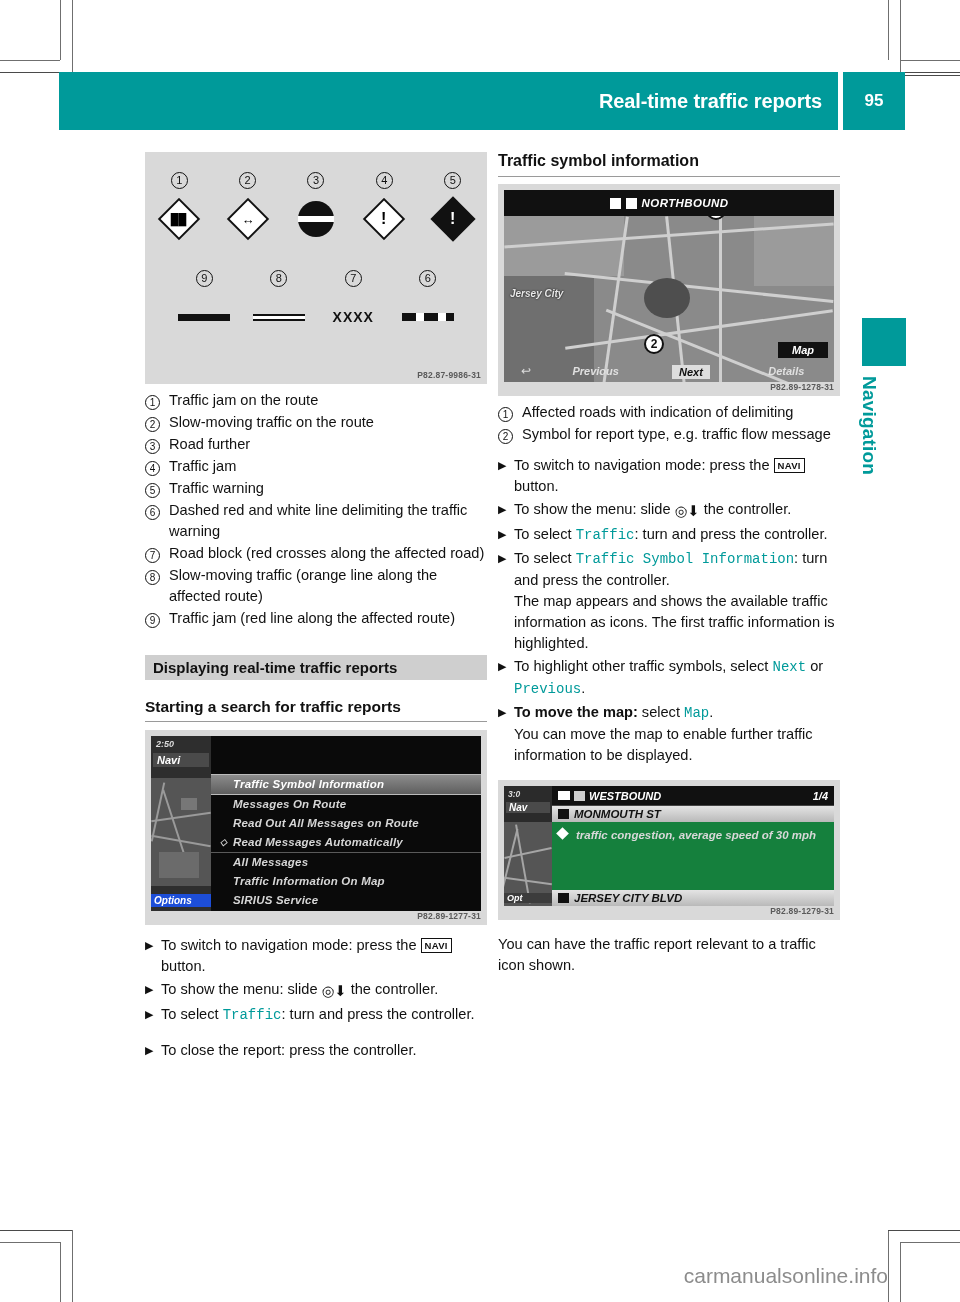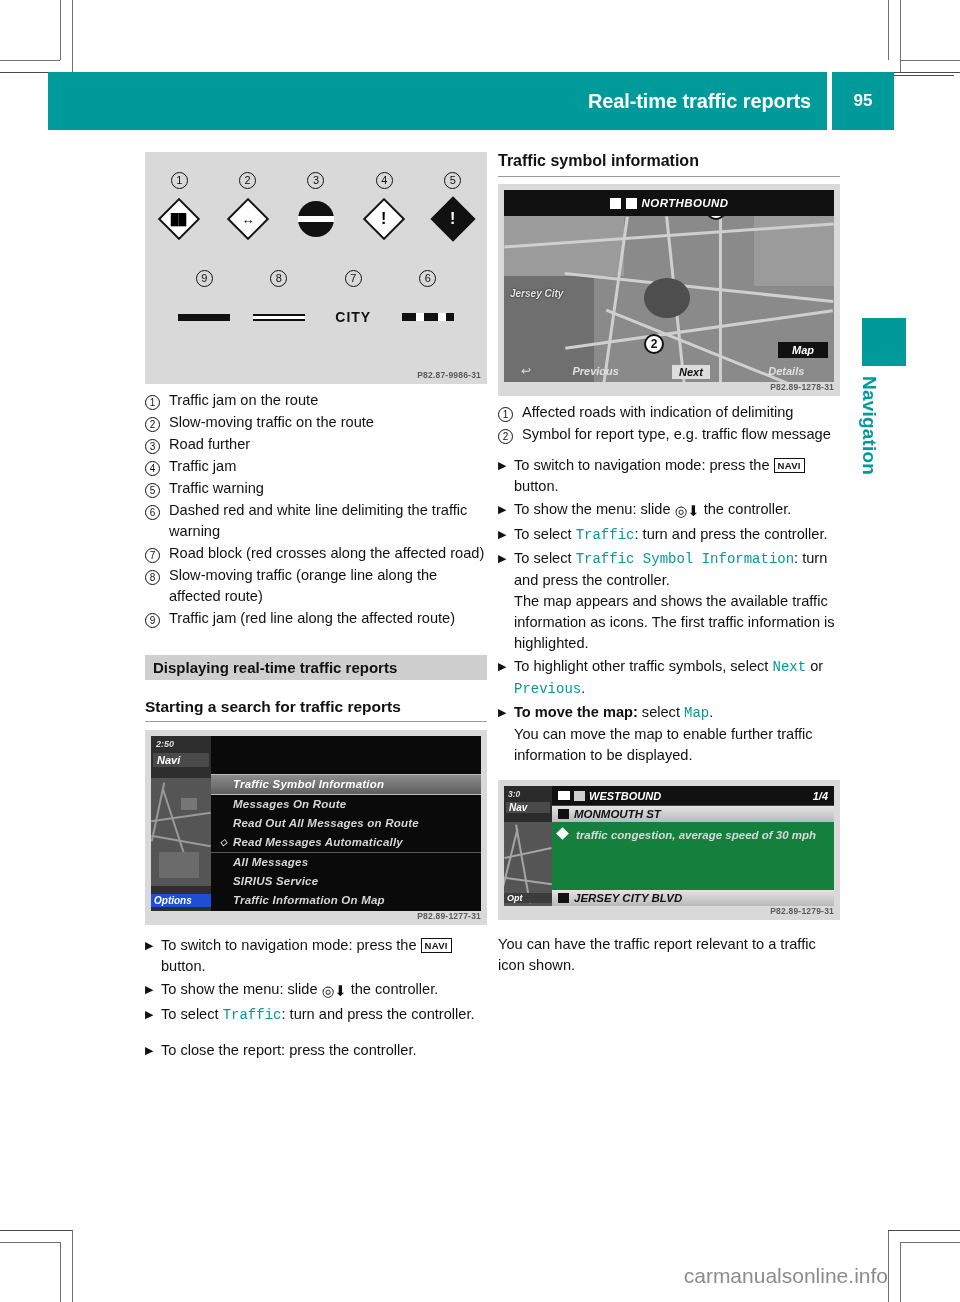--- a/index.html
+++ b/index.html
@@ -27,21 +27,21 @@
   .crop-bl-v2{ left: 60px;  top: 1242px; width: 1px; height: 60px; }
   .crop-bl-h { left: 0;     top: 1242px; width: 60px; height: 1px; }
   .crop-bl-h2{ left: 0;     top: 1230px; width: 72px; height: 1px; background:#4a4a4a;}
 
   .crop-br-v { left: 888px; top: 1230px; width: 1px; height: 72px; }
   .crop-br-v2{ left: 900px; top: 1242px; width: 1px; height: 60px; }
   .crop-br-h { left: 900px; top: 1242px; width: 60px; height: 1px; }
   .crop-br-h2{ left: 888px; top: 1230px; width: 72px; height: 1px; background:#4a4a4a;}
 
   
-  .header { position: absolute; left: 48px; top: 72px; height: 58px; width: 840px; }
+  .header { position: absolute; left: 59px; top: 72px; height: 58px; width: 840px; }
   .header-bar {
     position: absolute; left: 0; top: 0; height: 58px; width: 779px;
     background: #009a9a; display: flex; align-items: center; justify-content: flex-end;
   }
   .header-title {
     color: #fff; font-size: 20px; font-weight: bold; letter-spacing: -0.1px;
     padding-right: 16px;
   }
   .header-pagebox {
     position: absolute; left: 784px; top: 0; height: 58px; width: 62px;
@@ -319,21 +319,21 @@
         </div>
         <div class="symcell">
           <div class="numcirc">8</div>
           <div class="glyph">
               <div class="linebar-open"></div>
             </div>
         </div>
         <div class="symcell">
           <div class="numcirc">7</div>
           <div class="glyph">
-            <div class="xxxx">CITY</div>
+            <div class="xxxx">XXXX</div>
           </div>
         </div>
         <div class="symcell">
           <div class="numcirc">6</div>
           <div class="glyph">
             <div class="dashbar">
               <i style="width:14px;background:#111;"></i>
                 <i style="width:8px;background:#fff;"></i>
               <i style="width:14px;background:#111;"></i>
                 <i style="width:8px;background:#fff;"></i>
@@ -406,22 +406,22 @@
         <div class="ns-right">
           <div class="ns-spacer"></div>
           <div class="ns-item sel">Traffic Symbol Information</div>
           <div class="ns-item">Messages On Route</div>
           <div class="ns-item">Read Out All Messages on Route</div>
           <div class="ns-item ns-underline">
             <span class="ns-bullet">◇</span>
             <span>Read Messages Automatically</span>
           </div>
           <div class="ns-item">All Messages</div>
+          <div class="ns-item">Traffic Information On Map</div>
           <div class="ns-item">SIRIUS Service</div>
-          <div class="ns-item">Traffic Information On Map</div>
         </div>
       </div>
       <div class="fig-caption">P82.89-1277-31</div>
     </div>
 
     <div class="steps">
       <div class="step">
         <div class="step-mark">▶</div>
         <div class="step-body">
           <span>To switch to navigation mode: press the </span><span class="navikey">NAVI</span><span> button.</span>

